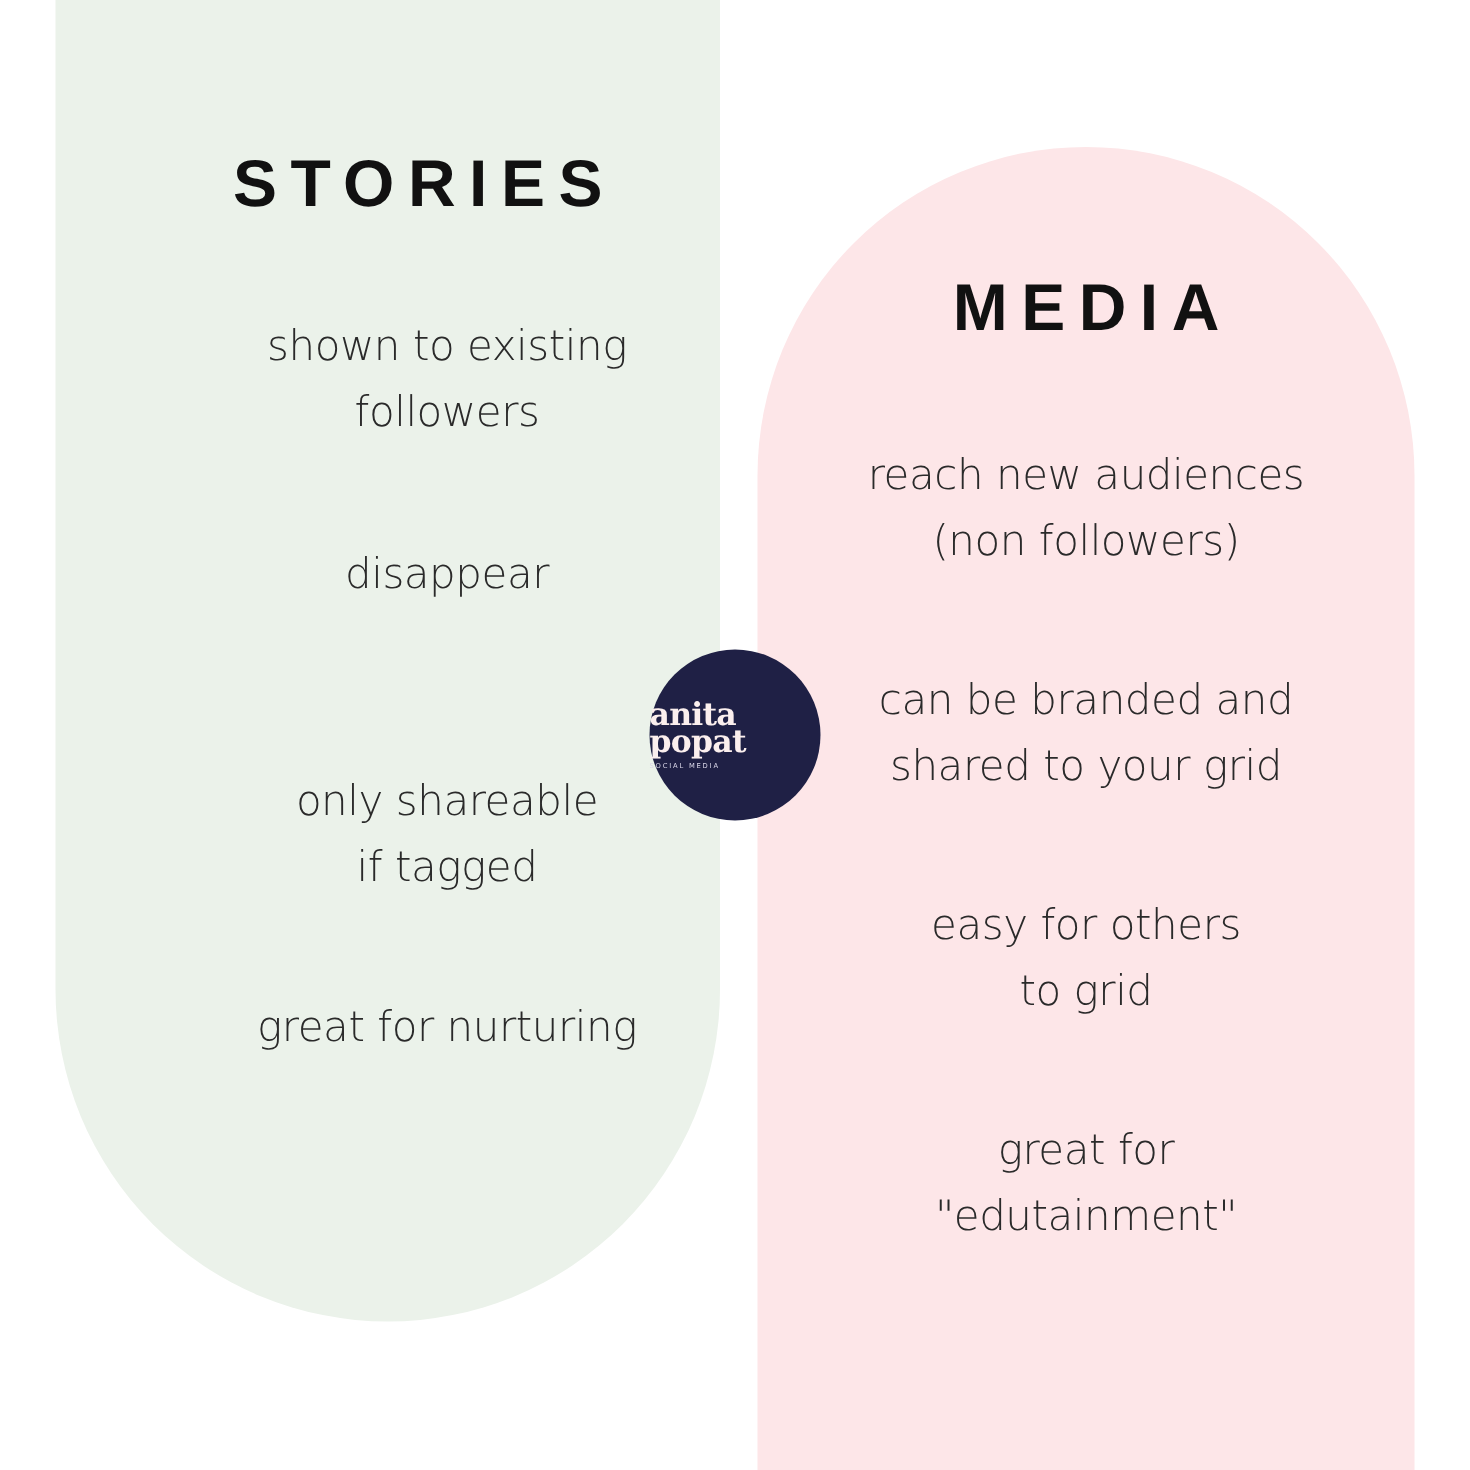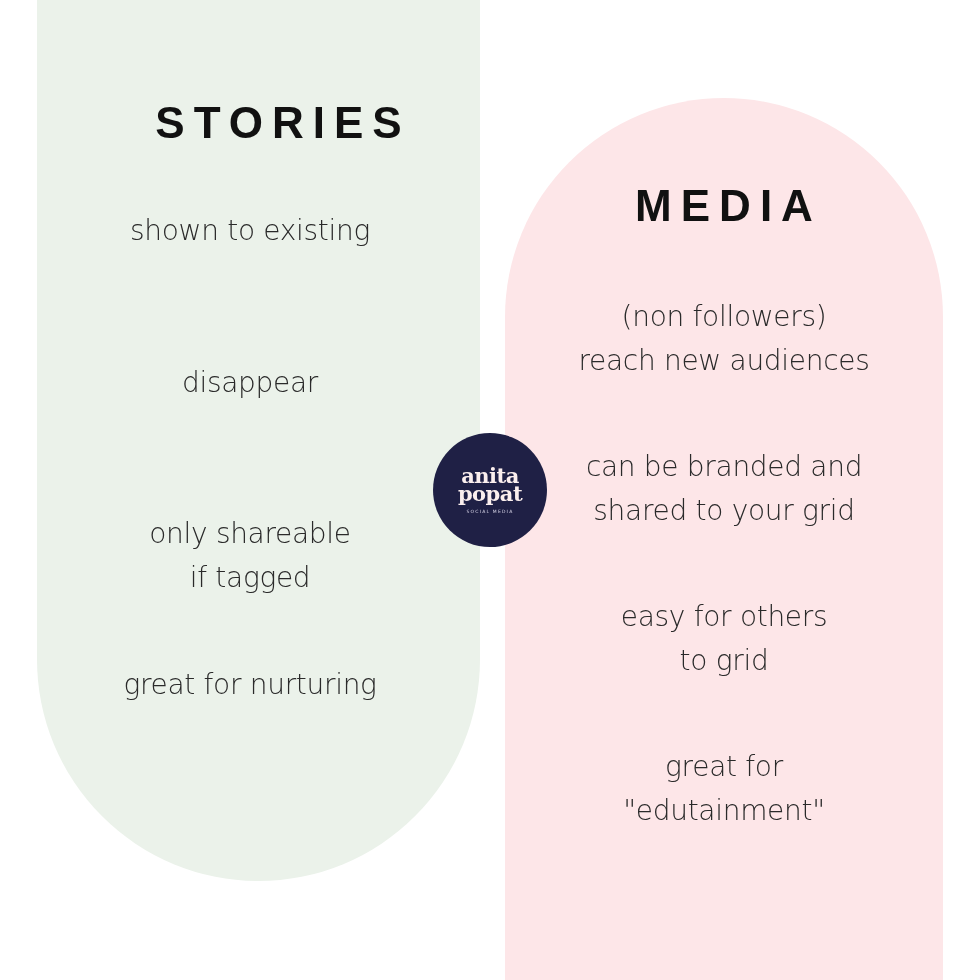--- a/index.html
+++ b/index.html
@@ -68,36 +68,36 @@
       color: #2a2a2a;
       letter-spacing: -0.3px;
     }
     .item .line {
       display: block;
       white-space: nowrap;
     }
     .col-stories .item {
       left: 37px;
       width: 426px;
+      padding-left: 48px;
     }
     .col-reels .item {
       left: 505px;
       width: 438px;
     }
     .logo {
       position: absolute;
       left: 433px;
       top: 433px;
       width: 114px;
       height: 114px;
       border-radius: 50%;
       background: #1f2045;
       display: flex;
       flex-direction: column;
-      align-items: center;
       justify-content: center;
       color: #fbefee;
     }
     .logo-word {
       font-family: "DejaVu Serif", "Liberation Serif", serif;
       font-weight: 700;
       font-size: 21px;
       line-height: 18px;
       letter-spacing: -0.5px;
     }
@@ -114,37 +114,38 @@
 
 <div class="panel panel-stories"></div>
 <div class="panel panel-reels"></div>
 
 <div class="title title-stories">STORIES</div>
 <div class="title title-reels">MEDIA</div>
 
 <div class="col-stories">
   <div class="item" style="top:209px">
     <span class="line">shown to existing</span>
+    <span class="line">followers</span>
   </div>
   <div class="item" style="top:361px">
     <span class="line">disappear</span>
   </div>
   <div class="item" style="top:512px">
     <span class="line">only shareable</span>
     <span class="line">if tagged</span>
   </div>
   <div class="item" style="top:663px">
     <span class="line">great for nurturing</span>
   </div>
 </div>
 
 <div class="col-reels">
   <div class="item" style="top:295px">
+    <span class="line">reach new audiences</span>
     <span class="line">(non followers)</span>
-    <span class="line">reach new audiences</span>
   </div>
   <div class="item" style="top:445px">
     <span class="line">can be branded and</span>
     <span class="line">shared to your grid</span>
   </div>
   <div class="item" style="top:595px">
     <span class="line">easy for others</span>
     <span class="line">to grid</span>
   </div>
   <div class="item" style="top:745px">

